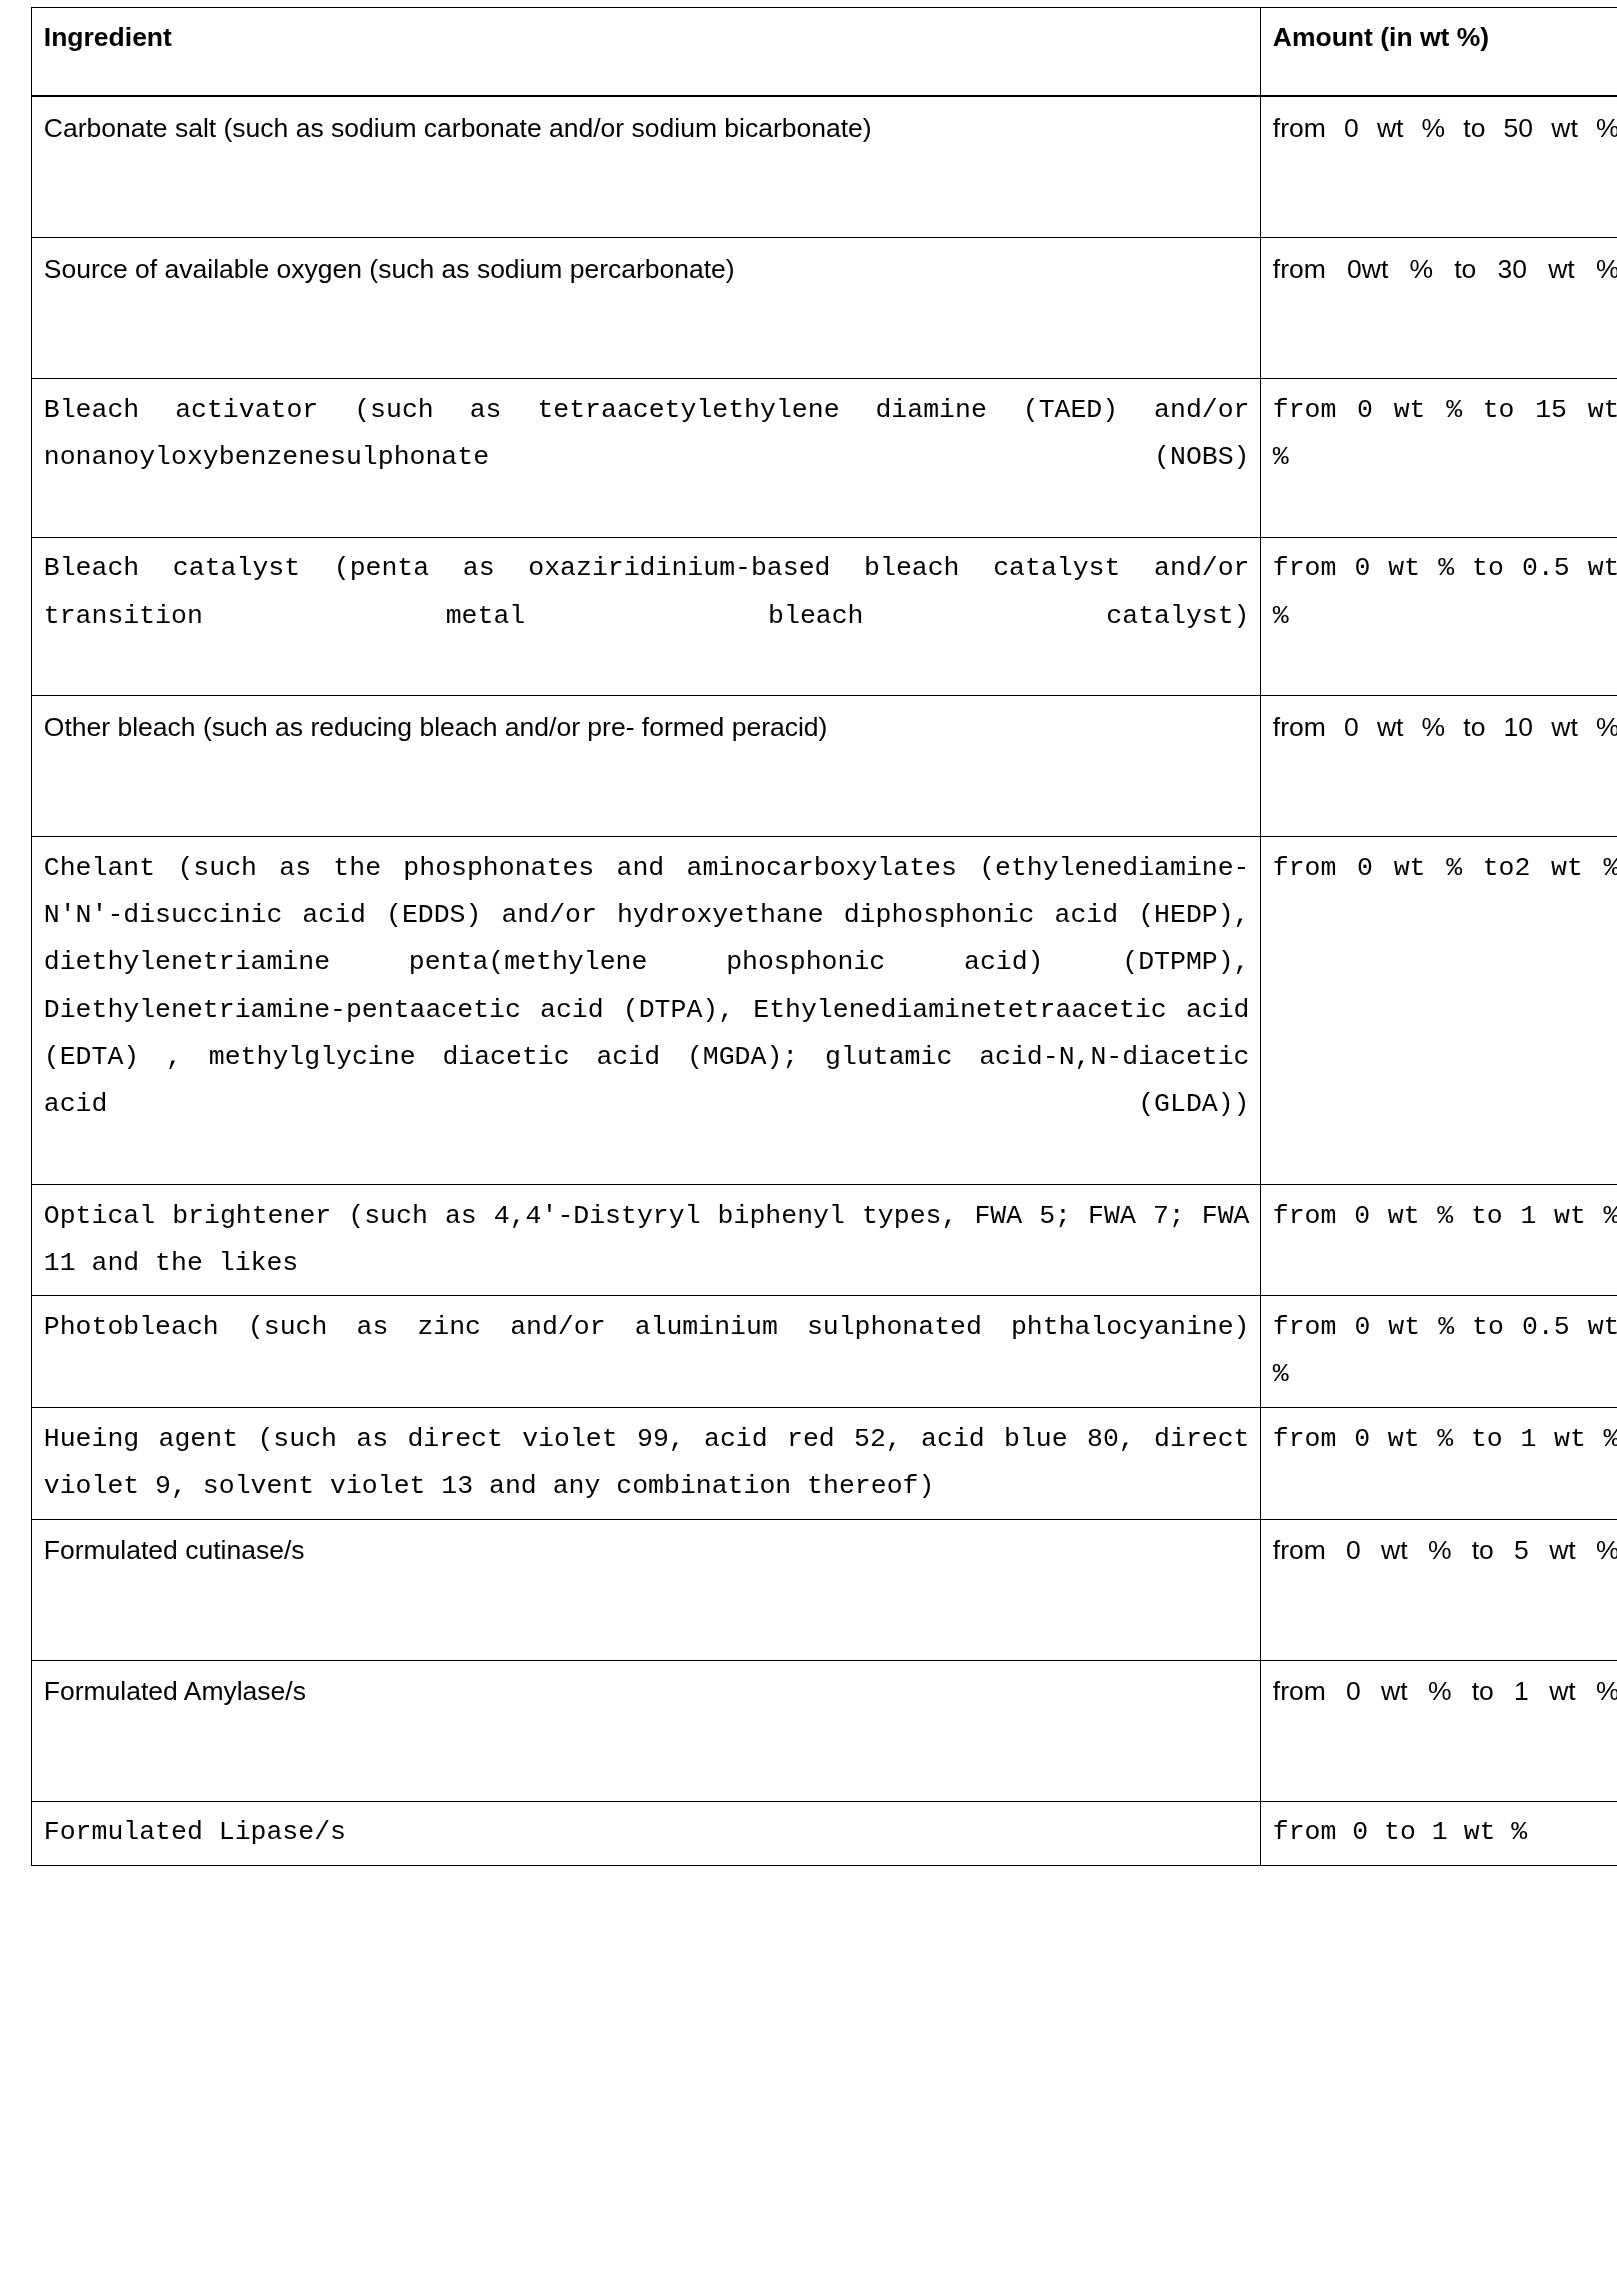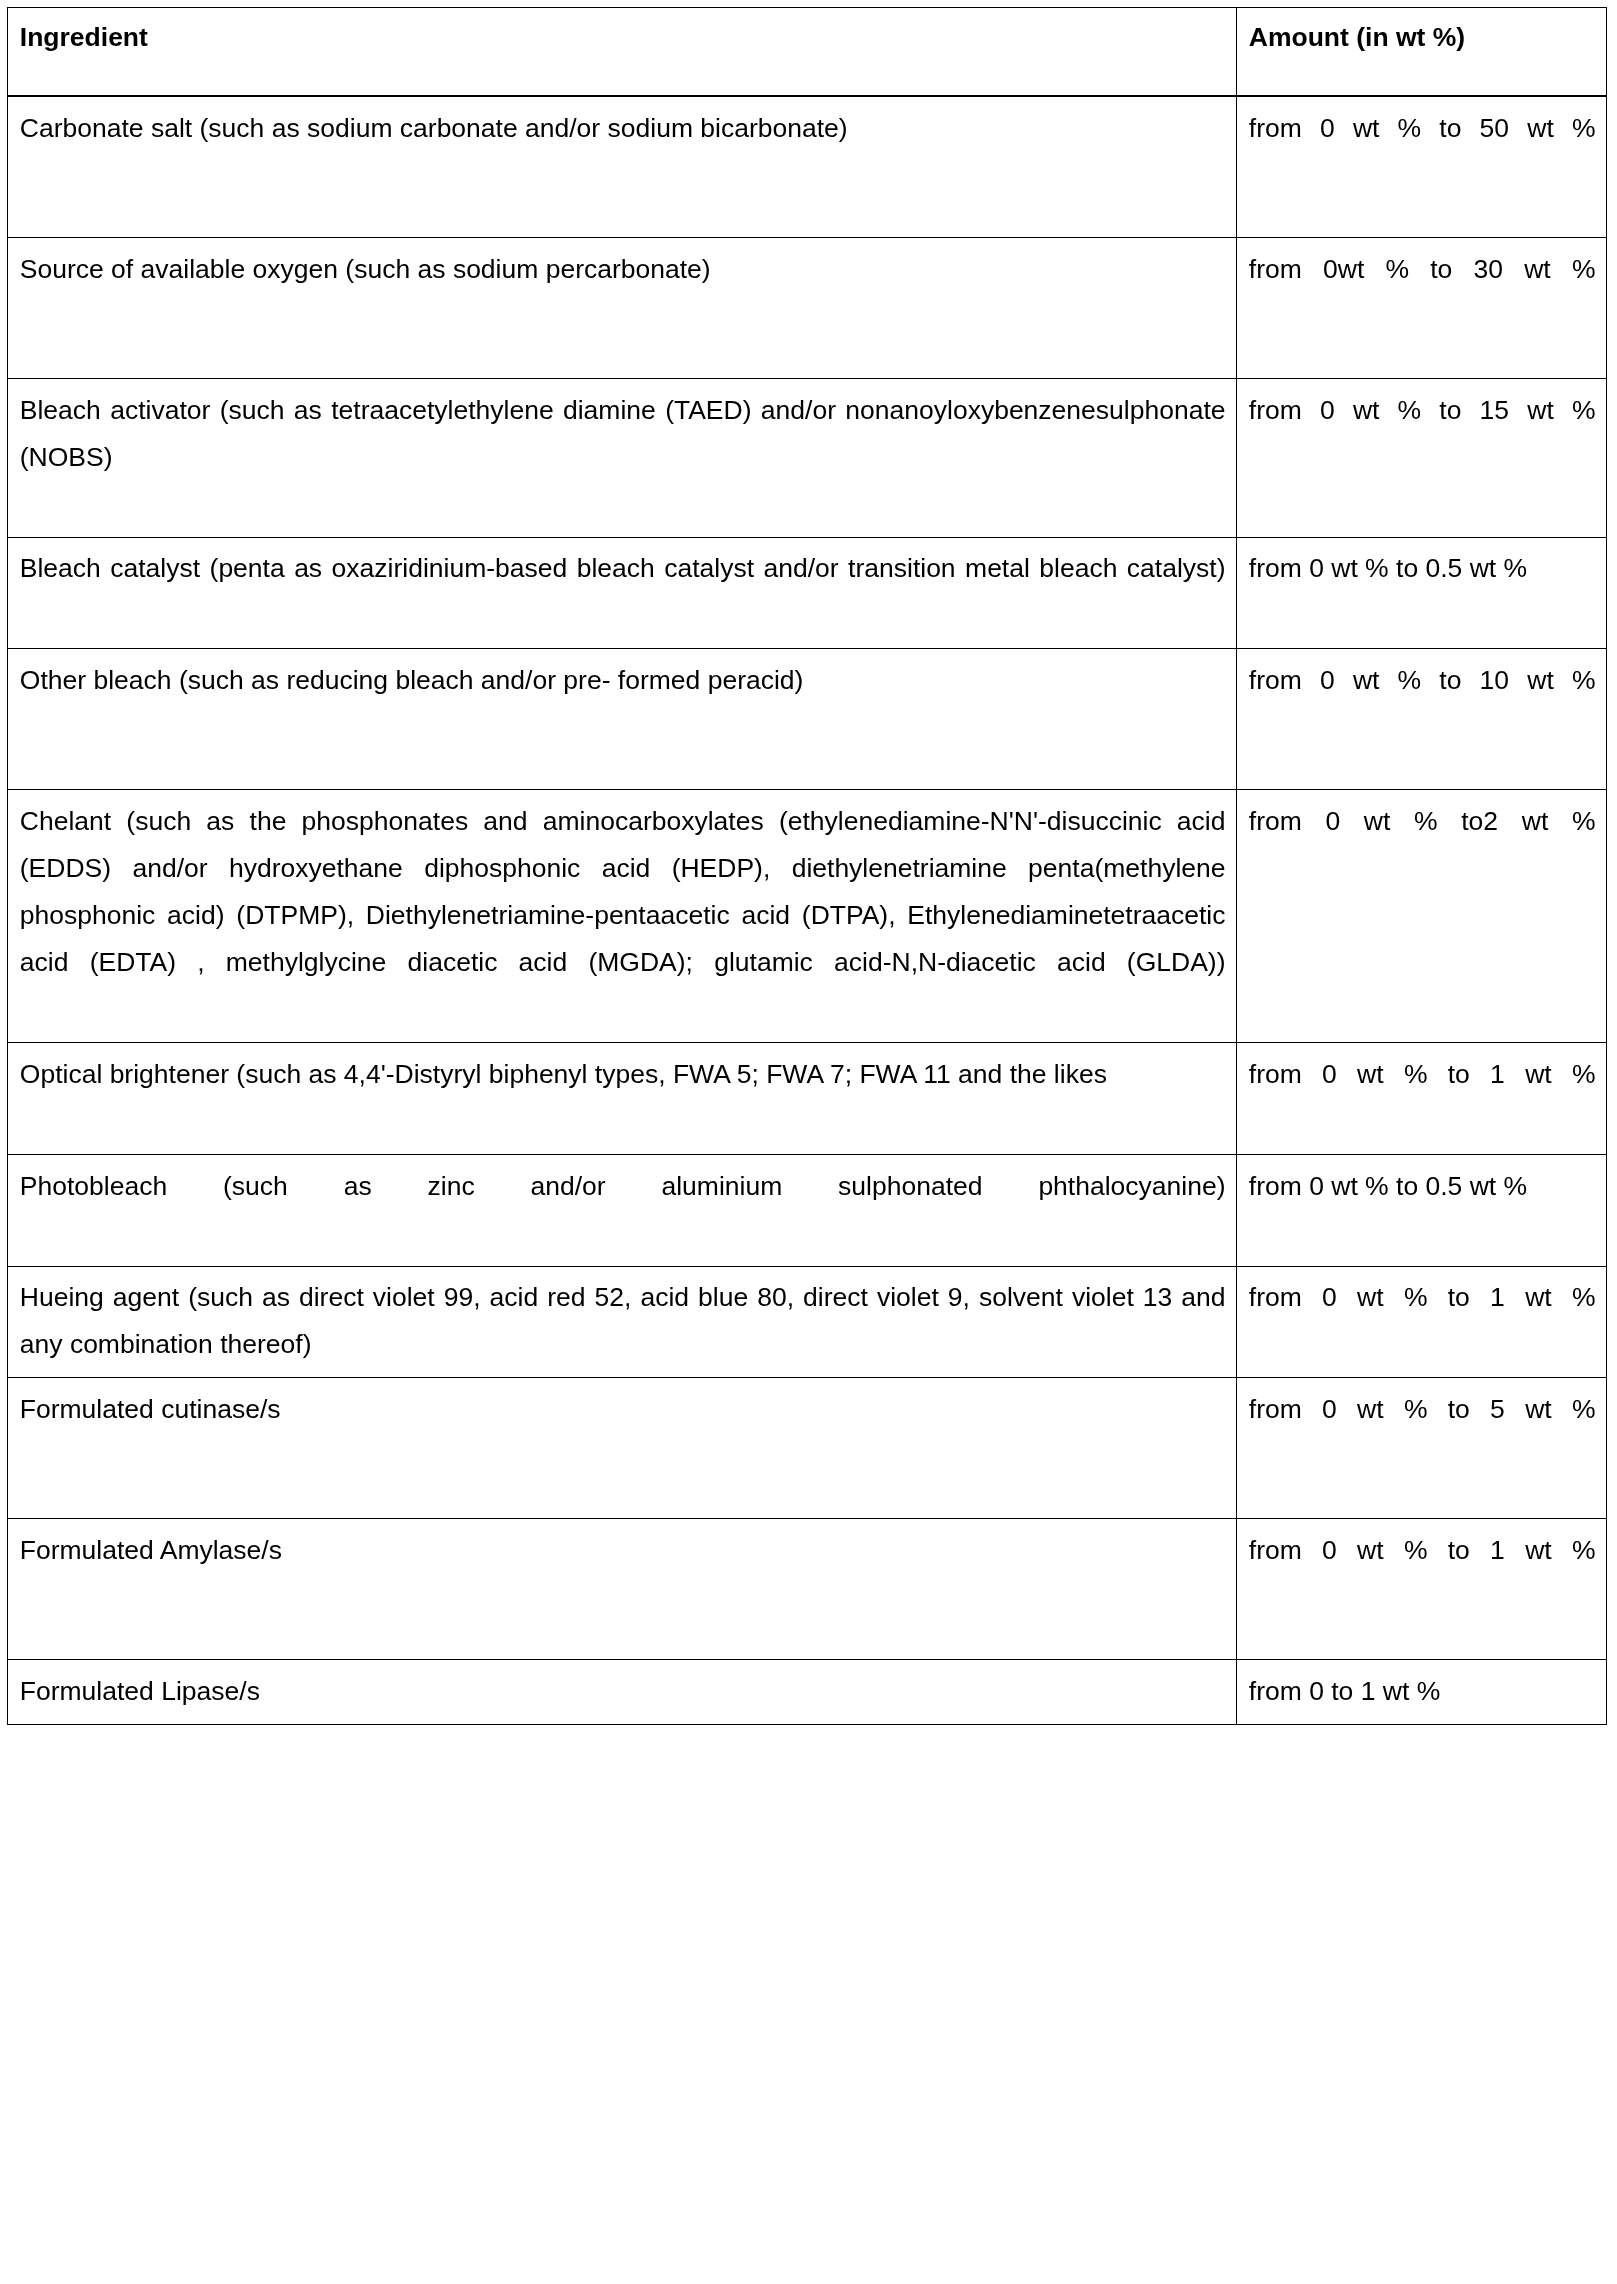--- a/index.html
+++ b/index.html
@@ -11,20 +11,21 @@
     font-family: "Liberation Sans", sans-serif;
     color: #000000;
     width: 1618px;
   }
   #page {
     position: relative;
     width: 1344px;
     min-height: 2284px;
     box-sizing: border-box;
     padding: 6.8px 6.8px 5.1px 6.8px;
+    margin-left: 24px;
   }
   table.ingredients {
     border-collapse: collapse;
     table-layout: fixed;
     width: 1600px;
     margin: 0;
   }
   table.ingredients td,
   table.ingredients th {
     border: 1.7px solid #000000;
@@ -67,21 +68,21 @@
   td.ingredient-cell.nojust > .txt::after,
   td.amount-cell.nojust > .txt::after {
     content: none;
     display: none;
   }
   .txt {
     display: block;
   }
 
   tr.tall td { padding-bottom: 38px; }
-  tr.short td { padding-bottom: 8.6px; }
+  tr.short td { padding-bottom: 8.6px; font-family: Liberation Mono, monospace; }
 </style>
 </head>
 <body>
 
 <div id="page">
   <table class="ingredients">
     <colgroup>
       <col class="c-ingredient">
       <col class="c-amount">
     </colgroup>

